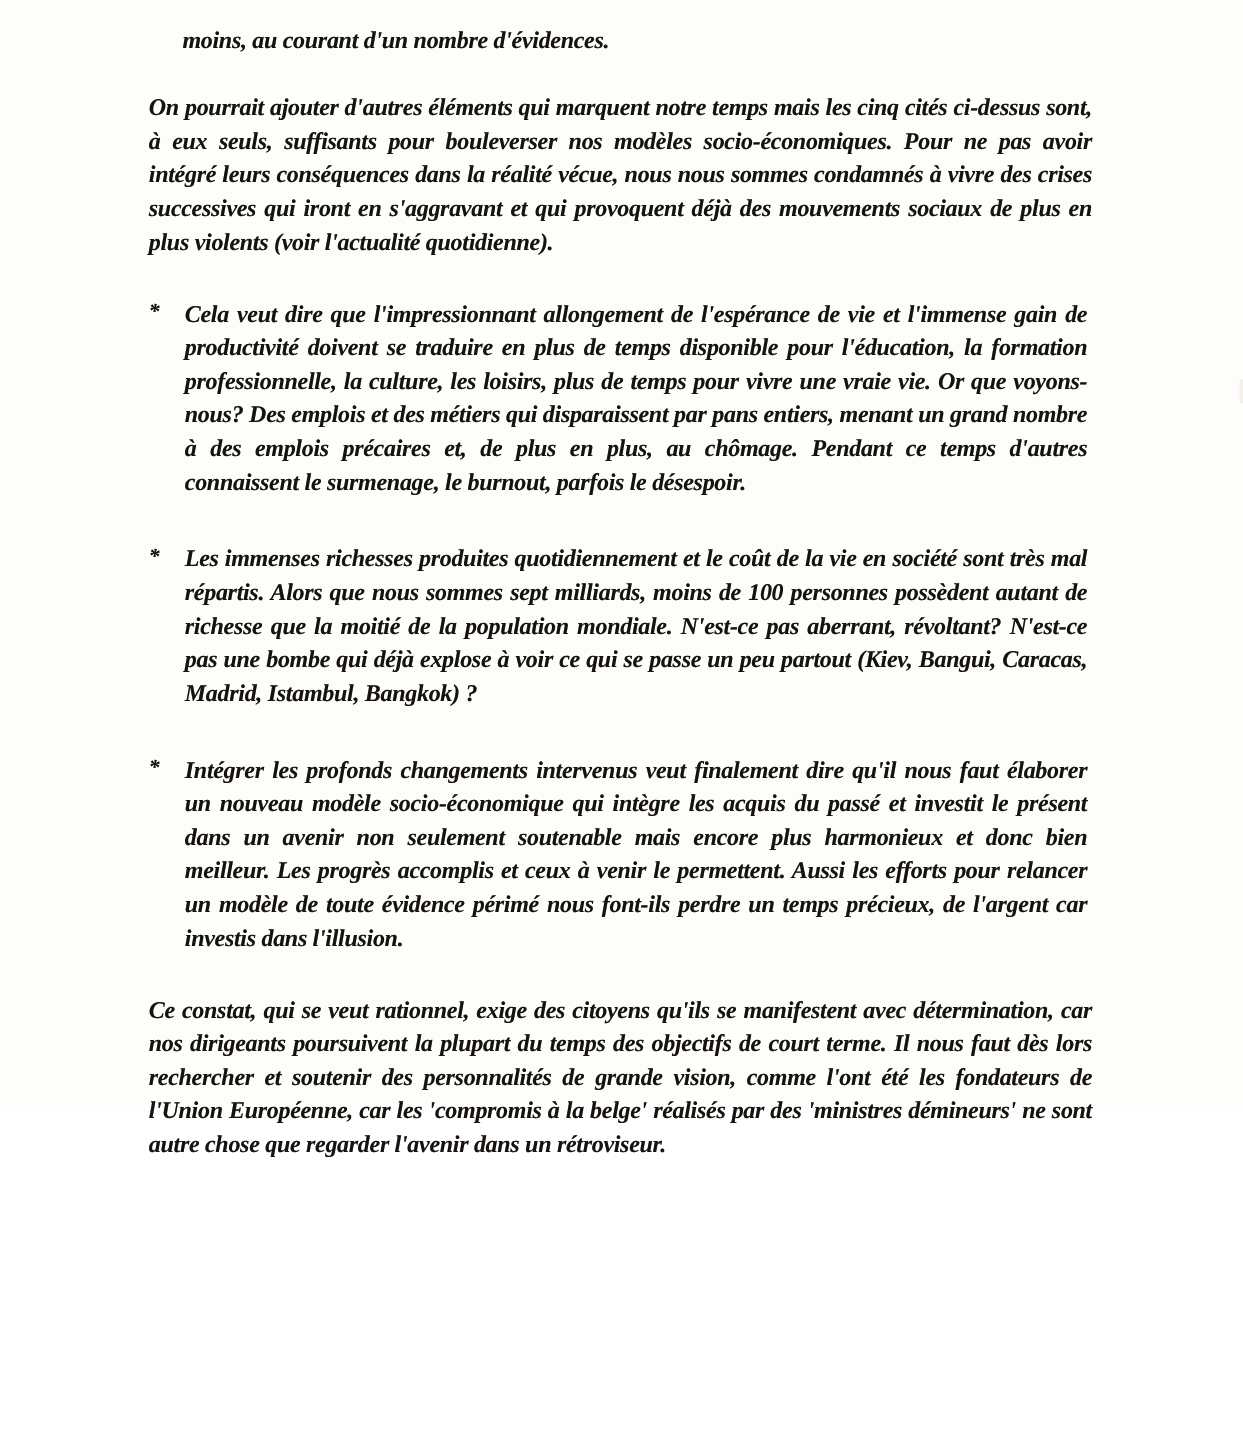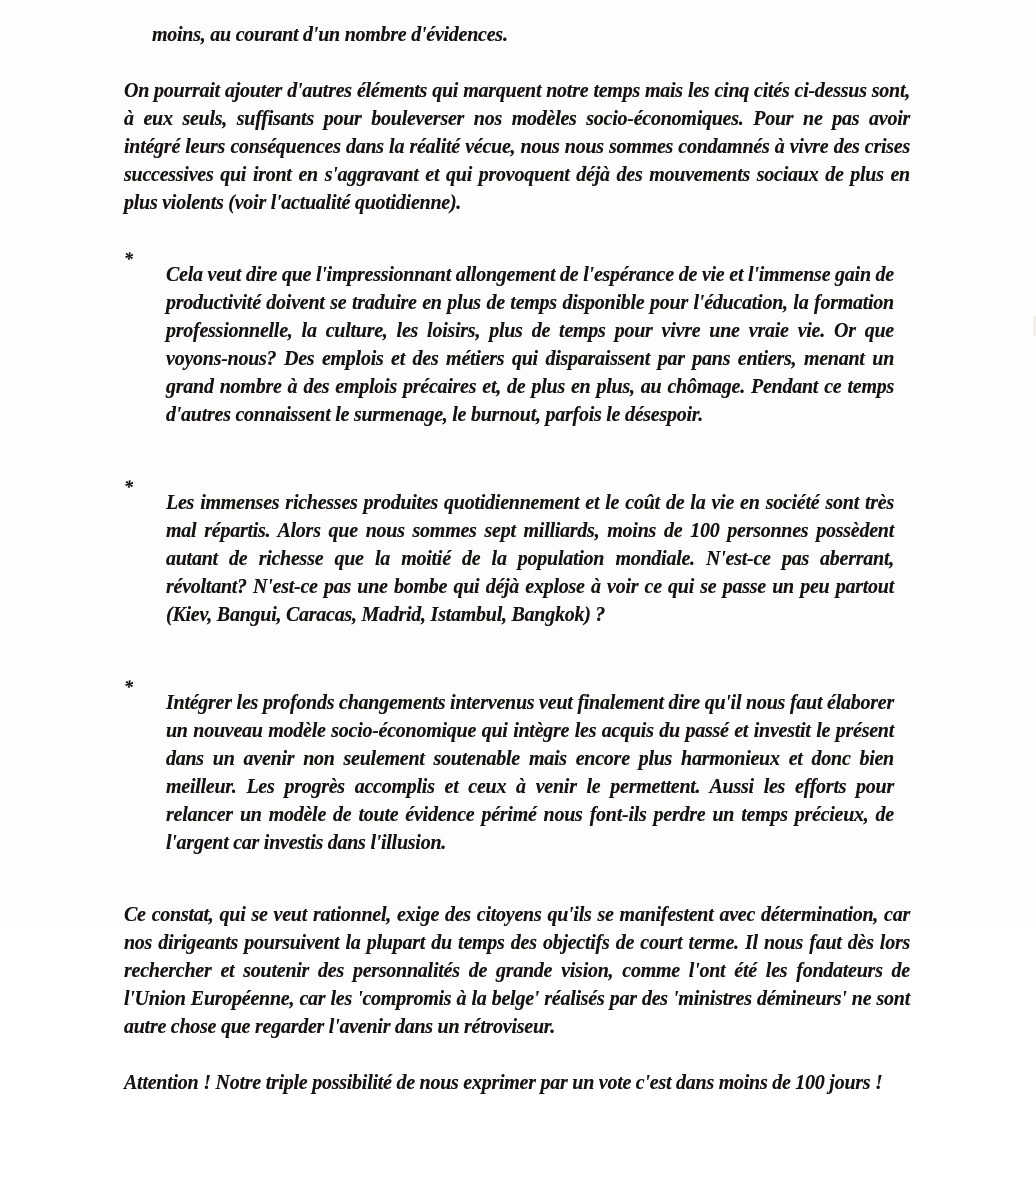--- a/index.html
+++ b/index.html
@@ -42,21 +42,21 @@
     display: flex;
     margin: 0 0 28px 0;
   }
   .bullet .marker {
     flex: 0 0 26px;
     font-size: 18px;
     padding-top: 1px;
   }
   .bullet .bullet-text {
     flex: 1 1 auto;
-    margin: 16px;
+    margin: 4px;
   }
   .artifact {
     position: absolute;
     right: 0;
     top: 316px;
     width: 3px;
     height: 20px;
     background: #f3f0ea;
   }
 </style>
@@ -80,17 +80,16 @@
     <p class="para bullet-text">Les immenses richesses produites quotidiennement et le coût de la vie en société sont très mal répartis.  Alors que nous sommes sept milliards, moins de 100 personnes possèdent autant de richesse que la moitié de la population mondiale. N'est-ce pas aberrant, révoltant?  N'est-ce pas une bombe qui déjà explose à voir ce qui se passe un peu partout (Kiev, Bangui, Caracas, Madrid, Istambul, Bangkok) ?</p>
   </div>
 
   <div class="bullet">
     <span class="marker">*</span>
     <p class="para bullet-text">Intégrer les profonds changements intervenus veut finalement dire qu'il nous faut élaborer un nouveau modèle socio-économique qui intègre les acquis du passé et investit le présent dans un avenir non seulement soutenable mais encore plus harmonieux et donc bien meilleur.  Les progrès accomplis et ceux à venir le permettent.  Aussi les efforts pour relancer un modèle de toute évidence périmé nous font-ils perdre un temps précieux, de l'argent car investis dans l'illusion.</p>
   </div>
 
   <p class="para">Ce constat, qui se veut rationnel, exige des citoyens qu'ils se manifestent avec détermination, car nos dirigeants poursuivent la plupart du temps des objectifs de court terme.  Il nous faut dès lors rechercher et soutenir des personnalités de grande vision, comme l'ont été les fondateurs de l'Union Européenne, car les 'compromis à la belge' réalisés par des 'ministres démineurs' ne sont autre chose que regarder l'avenir dans un rétroviseur.</p>
 
-  <p class="para last">Attention !  Notre triple possibilité de nous exprimer par un vote c'est dans moins de 100 jours !</p>
 
   <div class="artifact"></div>
 
 </div>
 
 </body></html>

